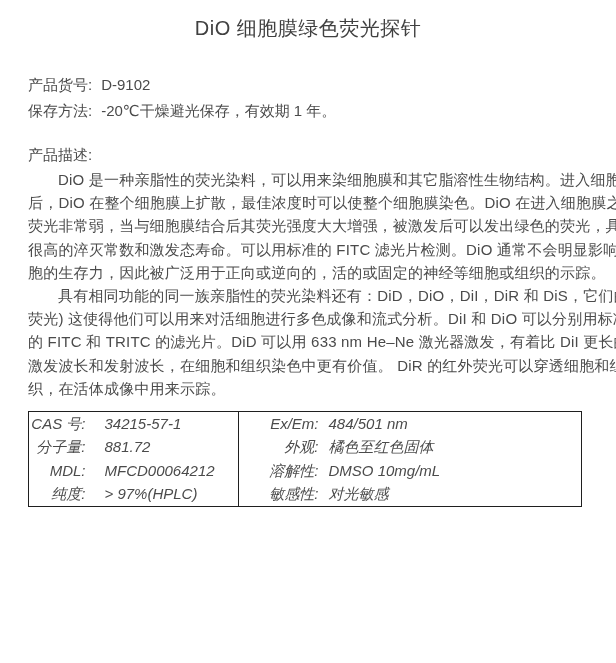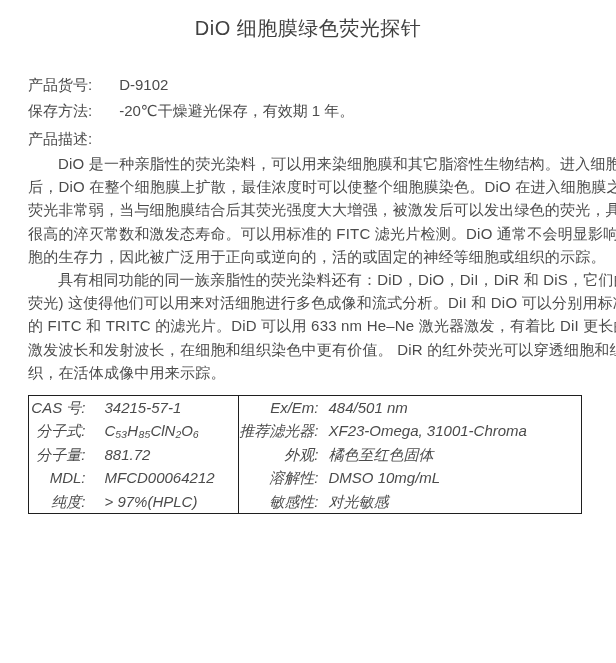--- a/index.html
+++ b/index.html
@@ -30,26 +30,26 @@
   }
   .info-block {
     margin-top: 30px;
   }
   .info-line {
     font-size: 15px;
     line-height: 26px;
     white-space: nowrap;
   }
   .info-value {
-    margin-left: 27px;
+    margin-left: 9px;
   }
   .section-heading {
     font-size: 15px;
     line-height: 26px;
-    margin-top: 2px;
+    margin-top: 18px;
   }
   .props-heading {
     margin-top: 33px;
   }
   .paragraph {
     font-size: 15px;
   }
   .paragraph div {
     line-height: 23.2px;
     letter-spacing: 0.2px;
@@ -124,26 +124,20 @@
           <col style="width:263px">
       </colgroup>
       <tbody>
         <tr>
           <td class="lbl">CAS 号:</td>
           <td class="val-l">34215-57-1</td>
           <td class="lbl div-left">Ex/Em:</td>
           <td class="val-r">484/501 nm</td>
         </tr>
         <tr>
-          <td class="lbl">分子式:</td>
-          <td class="val-l">C₅₃H₈₅ClN₂O₆</td>
-          <td class="lbl div-left">推荐滤光器:</td>
-          <td class="val-r">XF23-Omega, 31001-Chroma</td>
-        </tr>
-        <tr>
           <td class="lbl">分子量:</td>
           <td class="val-l">881.72</td>
           <td class="lbl div-left">外观:</td>
           <td class="val-r">橘色至红色固体</td>
         </tr>
         <tr>
           <td class="lbl">MDL:</td>
           <td class="val-l">MFCD00064212</td>
           <td class="lbl div-left">溶解性:</td>
           <td class="val-r">DMSO 10mg/mL</td>

